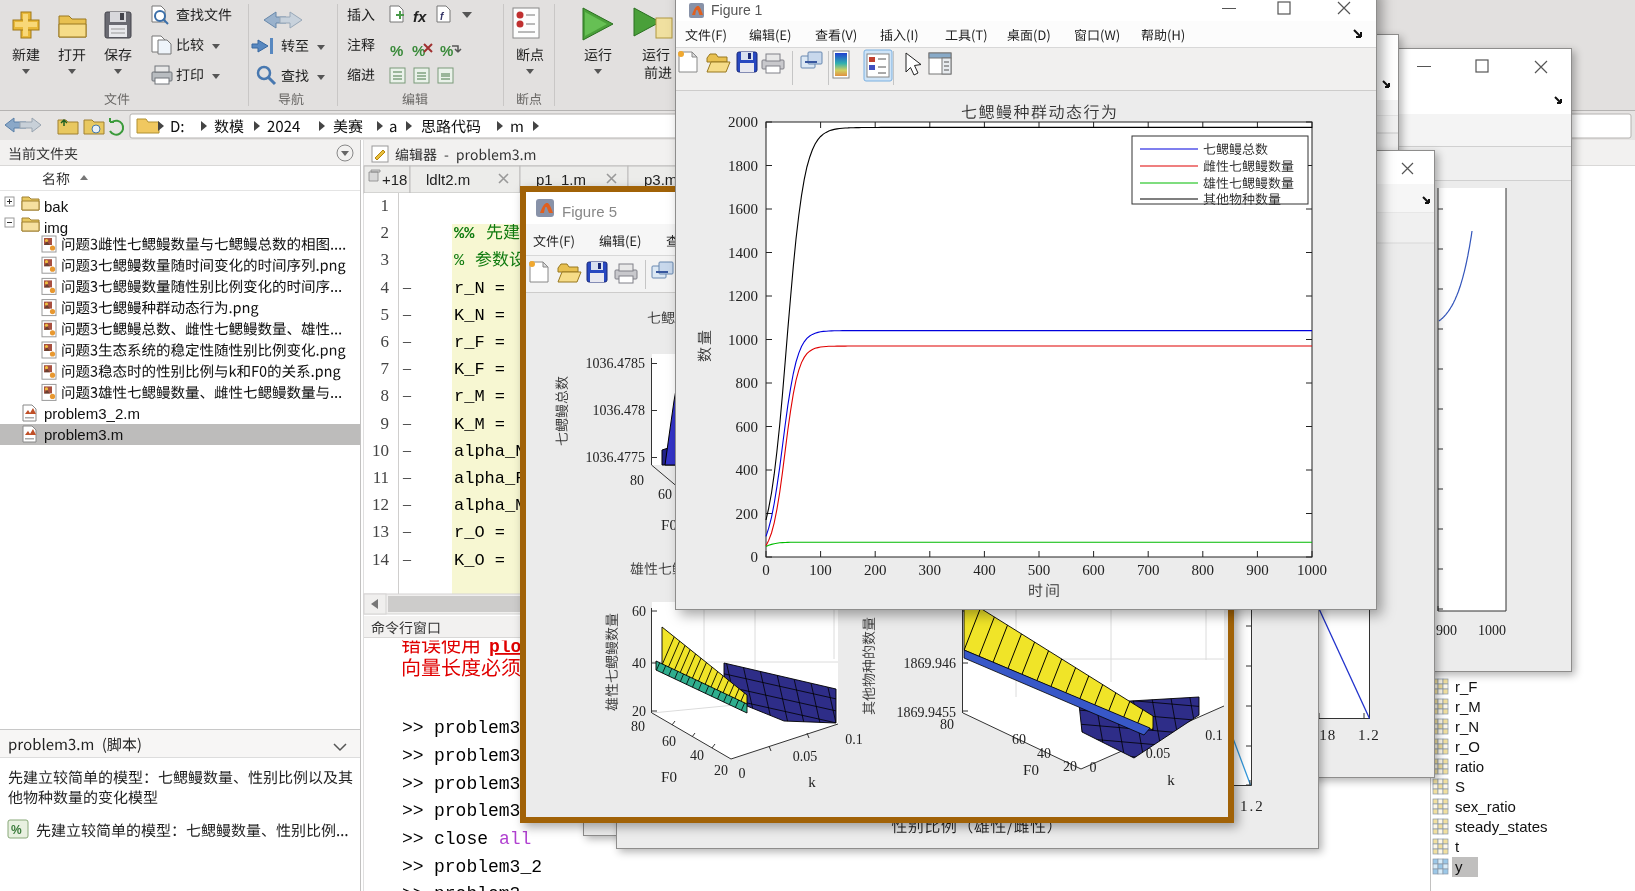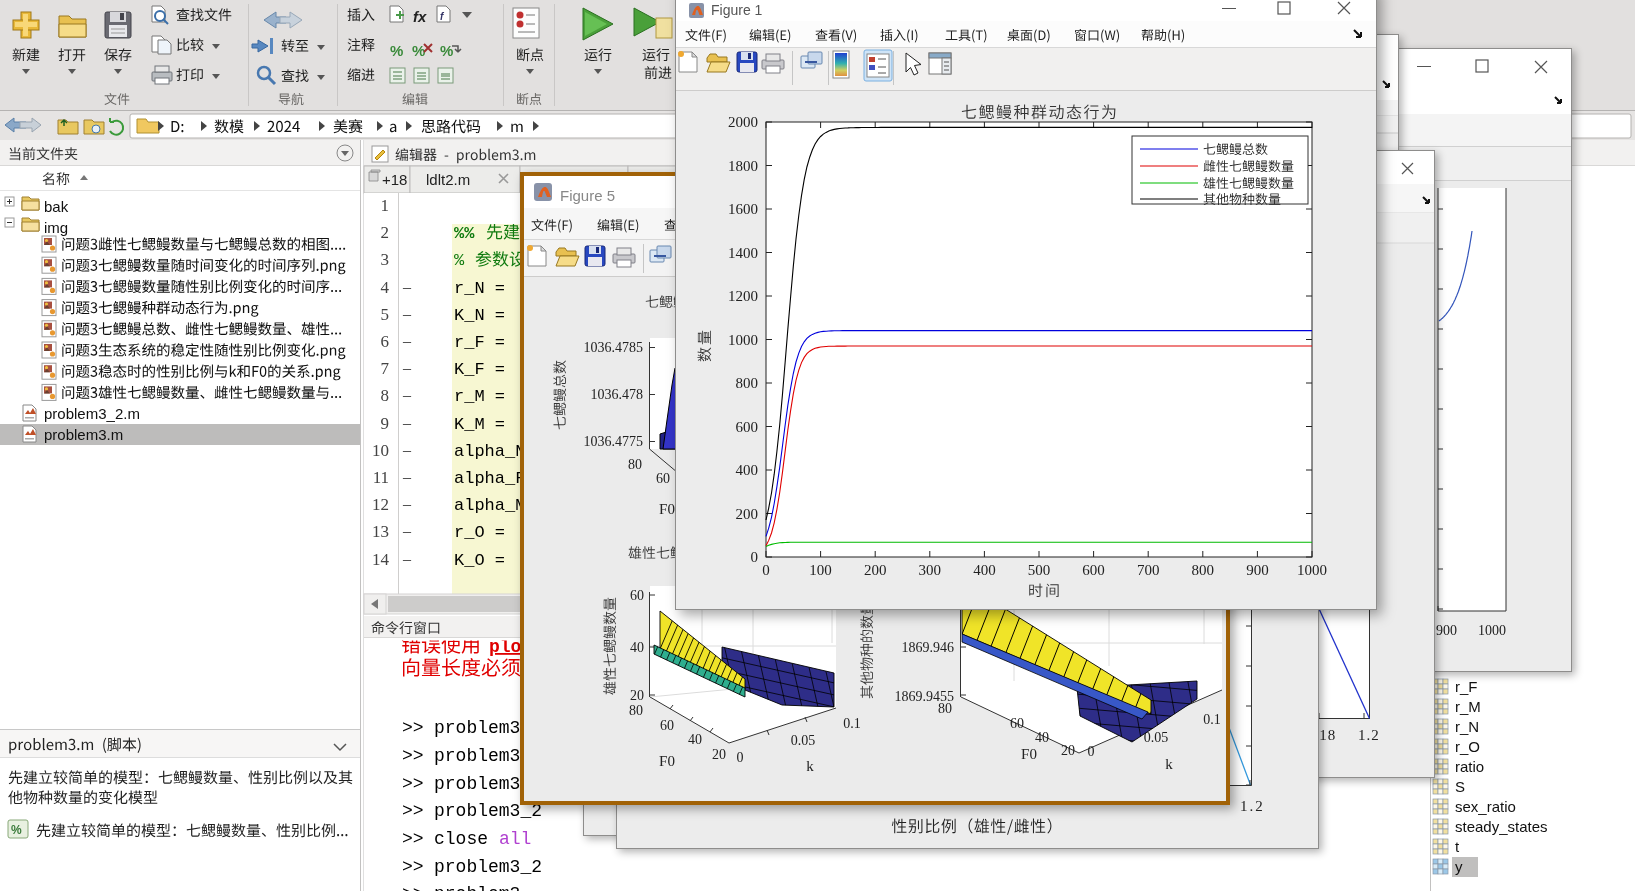--- a/index.html
+++ b/index.html
@@ -1064,21 +1064,21 @@
           <use href="#L134" x="-2258"></use>
           <use href="#L135" x="-1227"></use>
           <use href="#L136" x="-196"></use>
           <use href="#L131" x="835"></use>
           <use href="#L137" x="1866"></use>
           <use href="#L138" x="2290"></use>
           <use href="#L131" x="3321"></use>
           <use href="#L139" x="4352"></use>
         </g>
       </svg></div>
-    <div style="position:absolute;left:520px;top:172px;width:702px;height:625px;background:#f0abfc;border:4px solid #a16207;box-shadow:4px 4px 10px rgba(0,0,0,.35);z-index:10;overflow:hidden"><svg width="702" height="625">
+    <div style="position:absolute;left:520px;top:186px;width:702px;height:625px;background:#f0abfc;border:6px solid #a16207;box-shadow:4px 4px 10px rgba(0,0,0,.35);z-index:10;overflow:hidden"><svg width="702" height="625">
         <rect x="0" y="0" width="702" height="32" fill="#fff"></rect>
         <rect x="10" y="7" width="18" height="18" rx="3" fill="#8892a8"></rect>
         <path d="M14 21 c3 -8 5 -10 7 -10 c2 0 3 2 6 10 l-4 0 c-2 -5 -2 -6 -3 -6 c-1 0 -1 1 -2 6 z" fill="#e06020"></path>
         <text x="36" y="25" font-size="15" fill="#888" font-family="Liberation Sans">Figure 5</text>
         <rect x="0" y="32" width="702" height="32" fill="#f6f6f6"></rect>
         <line x1="0" y1="63.5" x2="702" y2="63.5" stroke="#d8d8d8" stroke-width="1"></line>
         <g fill="#222" transform="translate(7 54) scale(0.013)">
           <use href="#R8" x="0"></use>
           <use href="#R9" x="1000"></use>
           <use href="#R97" x="2000"></use>

